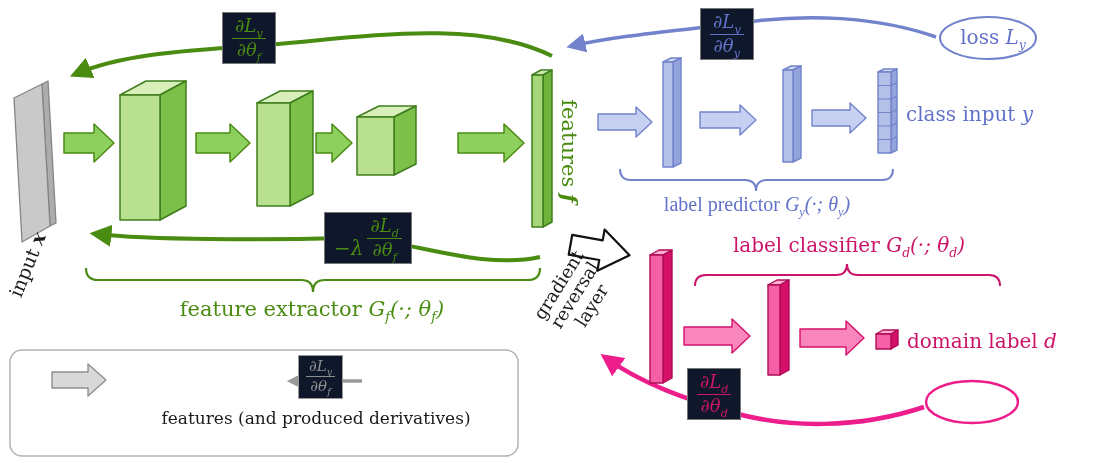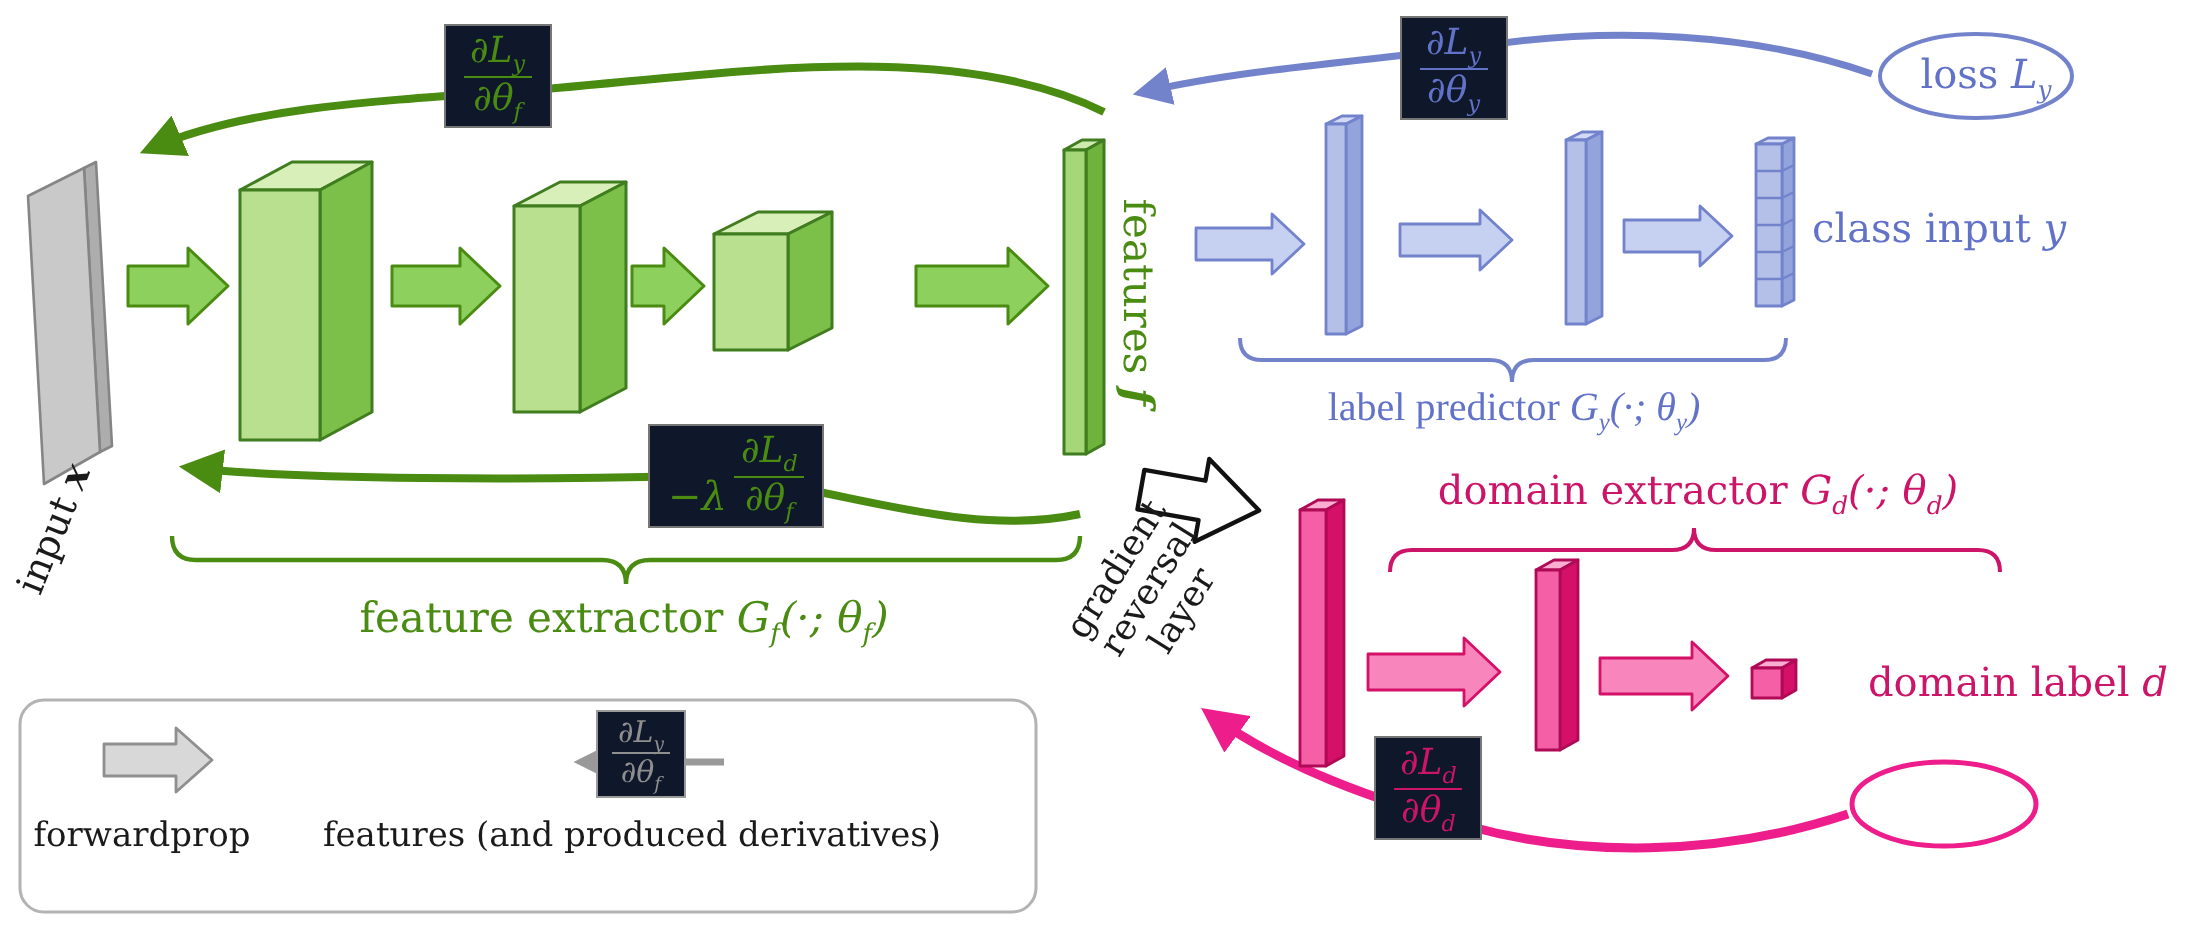--- a/index.html
+++ b/index.html
@@ -190,36 +190,35 @@
   <span>label predictor </span><span class="it">G</span><sub>y</sub><span class="it">(·; θ</span><sub>y</sub><span class="it">)</span>
 </div>
 
 <div class="lbl center rot" style="left:505px;top:266px;width:140px;font-size:18px;line-height:1.08;transform:rotate(-58deg);">
   <div>gradient</div>
   <div>reversal</div>
   <div>layer</div>
 </div>
 
 <div class="lbl crimson center" style="left:690px;top:234px;width:318px;">
-  <span>domain extractor </span><span class="it">G</span><sub>d</sub><span class="it">(·; θ</span><sub>d</sub><span class="it">)</span>
-</div>
-
-<div class="lbl crimson" style="left:907px;top:330px;margin-left:27px;">
+  <span>label classifier </span><span class="it">G</span><sub>d</sub><span class="it">(·; θ</span><sub>d</sub><span class="it">)</span>
+</div>
+
+<div class="lbl crimson" style="left:907px;top:330px;">
   <span>domain label </span><span class="it">d</span>
 </div>
 
 
 <div class="frac-box crimson" style="left:687px;top:368px;">
   <span class="frac">
     <span class="num"><span>∂L</span><sub>d</sub></span>
     <span class="den"><span>∂θ</span><sub>d</sub></span>
   </span>
 </div>
 
-<div class="lbl center" style="left:12px;top:409px;width:118px;font-size:17px;">forwardprop</div>
 
 <div class="frac-box small graytxt" style="left:298px;top:355px;">
   <span class="frac">
     <span class="num"><span>∂L</span><sub>y</sub></span>
     <span class="den"><span>∂θ</span><sub>f</sub></span>
   </span>
 </div>
 
 <div class="lbl center" style="left:128px;top:409px;width:376px;font-size:17px;">features (and produced derivatives)</div>
 

